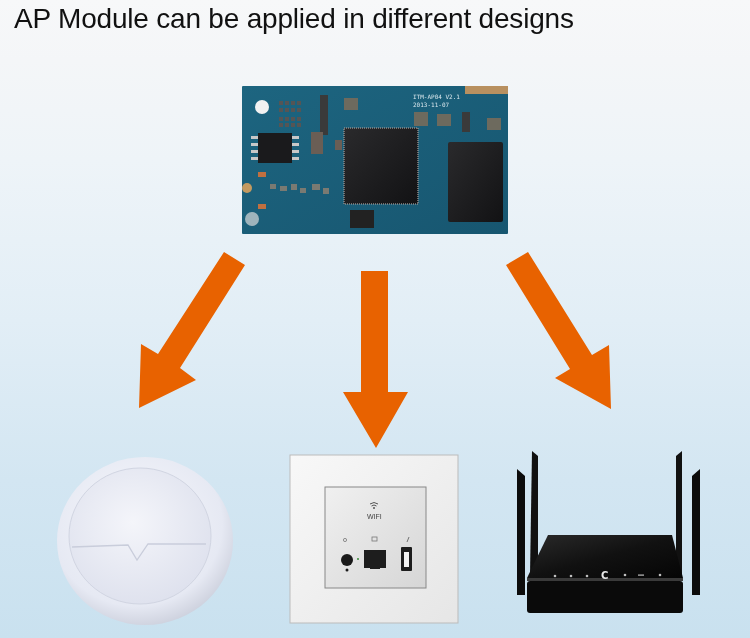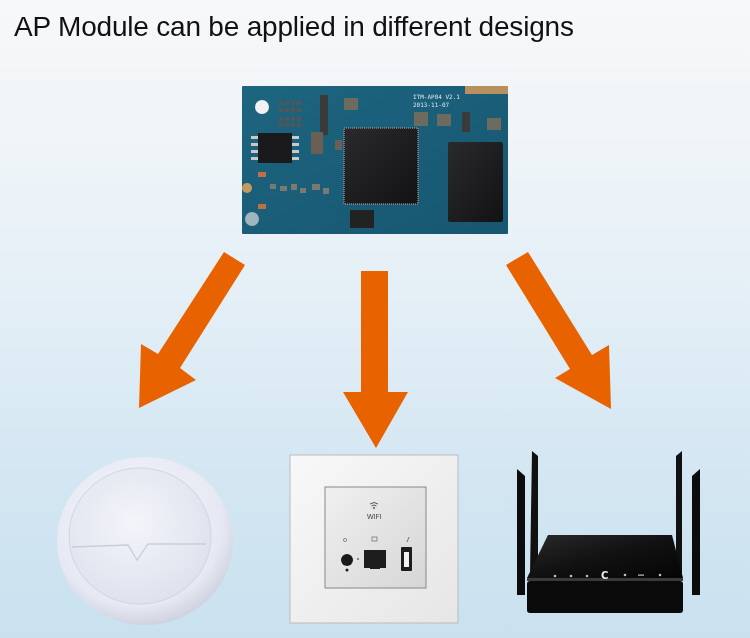--- a/index.html
+++ b/index.html
@@ -2,21 +2,21 @@
 <html><head>
 <meta charset="utf-8">
 <style>
   html, body { margin:0; padding:0; }
   body {
     width:750px; height:638px; overflow:hidden; position:relative;
     font-family:"Liberation Sans", sans-serif;
     background: linear-gradient(180deg, #f7f8f9 0px, #f4f6f8 60px, #eef4f8 160px, #e2eef6 320px, #d3e6f2 480px, #c9e1ef 638px);
   }
   .title {
-    position:absolute; left:14px; top:11px;
+    position:absolute; left:14px; top:3px;
     font-size:28px; color:#111; letter-spacing:-0.2px; white-space:nowrap;
   }
   .layer { position:absolute; left:0; top:0; width:750px; height:638px; }
   .pcb-text { font-family:"DejaVu Sans Mono", monospace; font-size:6px; fill:#d8e6ec; }
   .wifi-label { font-family:"Liberation Sans", sans-serif; font-size:7px; fill:#444; }
 </style>
 </head>
 <body>
 
 <div class="title">AP Module can be applied in different designs</div>

